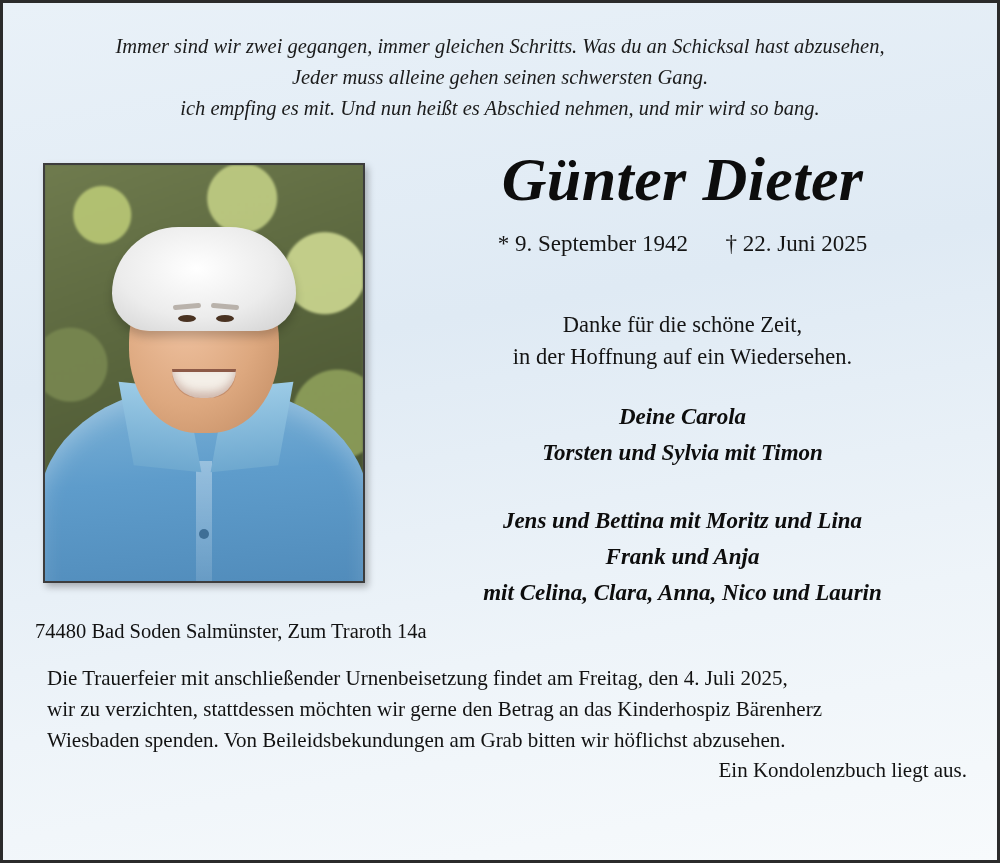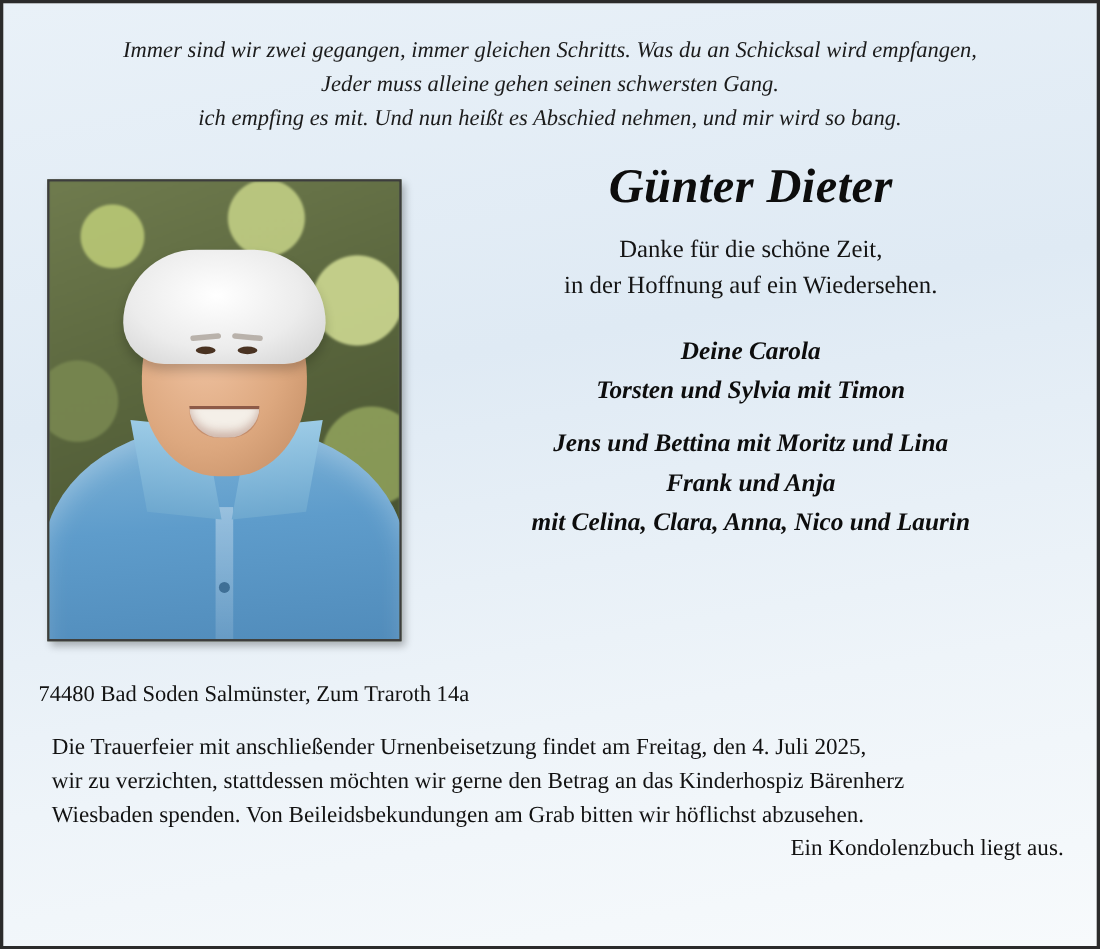--- a/index.html
+++ b/index.html
@@ -159,21 +159,21 @@
   }
 
   
   .right-col {
     flex: 1;
     text-align: center;
     padding-right: 30px;
     padding-top: 6px;
   }
   .name {
-    font-size: 44px;
+    font-size: 62px;
     font-weight: bold;
     font-style: italic;
     letter-spacing: 0.4px;
     color: #0d0d0d;
     margin: 0 0 16px 0;
   }
   .dates {
     font-size: 23px;
     color: #151515;
     margin-bottom: 52px;
@@ -183,21 +183,21 @@
     font-size: 22.5px;
     line-height: 1.42;
     color: #141414;
     margin-bottom: 26px;
   }
   .family-1 {
     font-size: 23px;
     font-weight: bold;
     font-style: italic;
     line-height: 1.55;
-    margin-bottom: 12px;
+    margin-bottom: 32px;
     color: #0d0d0d;
   }
   .family-2 {
     font-size: 23px;
     font-weight: bold;
     font-style: italic;
     line-height: 1.58;
     color: #0d0d0d;
   }
 
@@ -215,21 +215,21 @@
     text-align: justify;
   }
   .ceremony .last { text-align: right; }
 </style>
 </head>
 <body>
 
 <div class="obituary">
 
   <div class="verse">
-    <div>Immer sind wir zwei gegangen, immer gleichen Schritts. Was du an Schicksal wird empfangen,</div>
+    <div>Immer sind wir zwei gegangen, immer gleichen Schritts. Was du an Schicksal hast abzusehen,</div>
     <div>Jeder muss alleine gehen seinen schwersten Gang.</div>
     <div>ich empfing es mit. Und nun heißt es Abschied nehmen, und mir wird so bang.</div>
   </div>
 
   <div class="middle">
 
     <div class="photo-wrap">
       <div class="photo">
         <div class="bg-foliage"></div>
         <div class="shoulders"></div>
@@ -243,20 +243,25 @@
         <div class="brow l"></div>
         <div class="brow r"></div>
         <div class="eye l"></div>
         <div class="eye r"></div>
         <div class="mouth"></div>
       </div>
     </div>
 
     <div class="right-col">
       <div class="name">Günter Dieter</div>
+      <div class="dates">
+        <span>* 9. September 1942</span>
+        <span class="sep"></span>
+        <span>† 22. Juni 2025</span>
+      </div>
 
       <div class="thanks">
         <div>Danke für die schöne Zeit,</div>
         <div>in der Hoffnung auf ein Wiedersehen.</div>
       </div>
 
       <div class="family-1">
         <div>Deine Carola</div>
         <div>Torsten und Sylvia mit Timon</div>
       </div>

